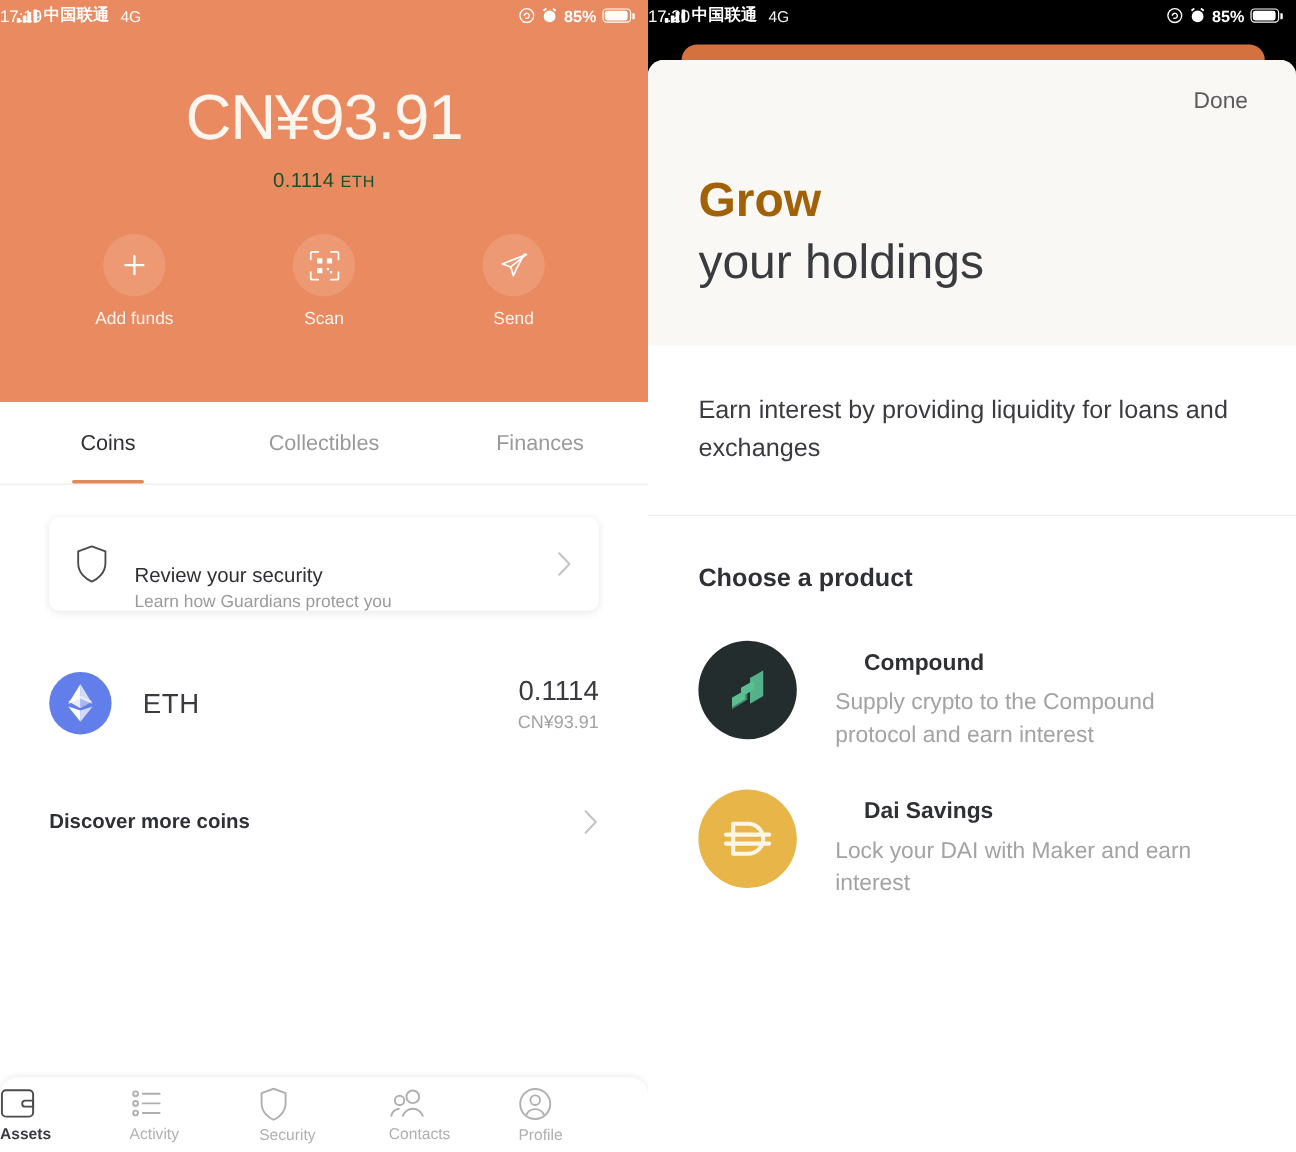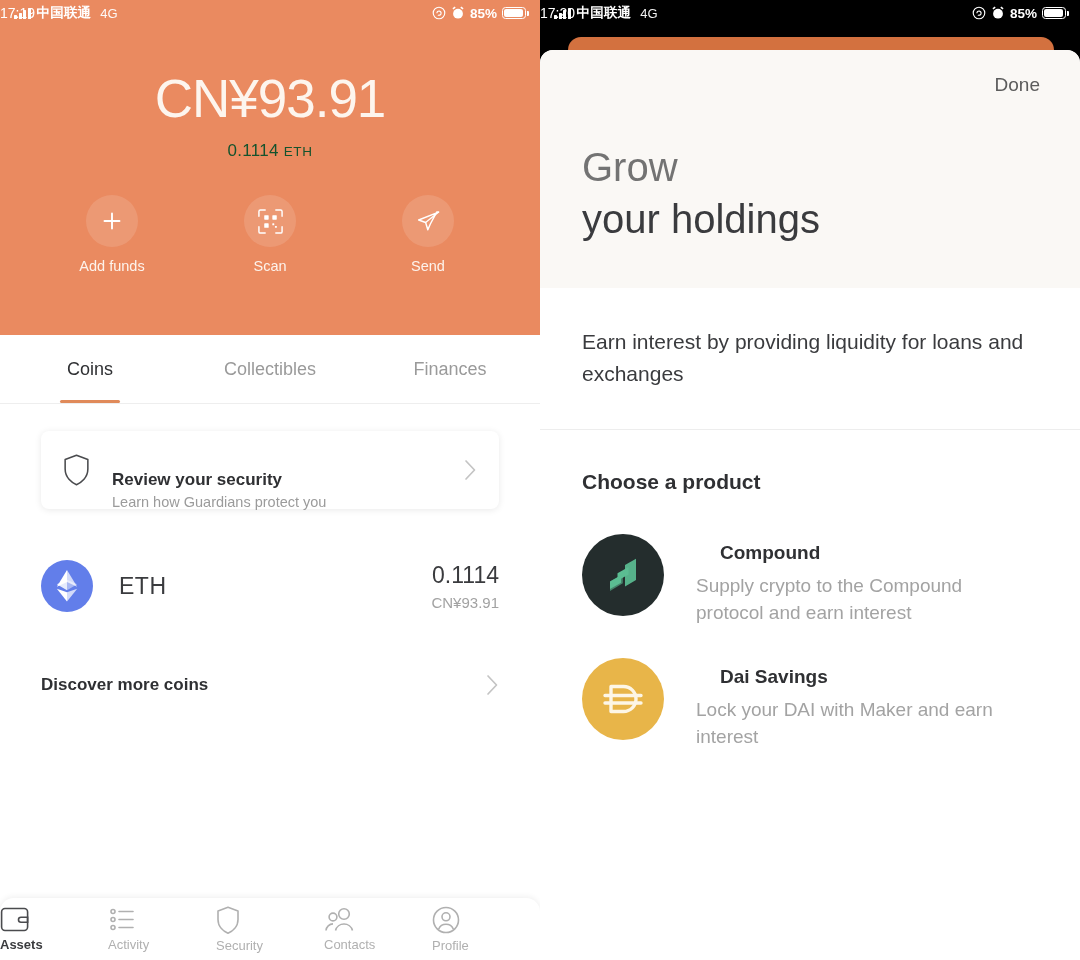--- a/index.html
+++ b/index.html
@@ -94,21 +94,21 @@
     width:60px; height:3px; background:#e08a5a; border-radius:2px;
   }
 
   .sec-card {
     position:absolute; top:431px; left:41px; width:458px; height:78px;
     background:#fff; border-radius:8px;
     box-shadow:0 1px 7px rgba(0,0,0,0.09);
     display:flex; align-items:center; padding:0 22px; cursor:pointer;
   }
   .sec-text { margin-left:22px; flex:1; }
-  .sec-title { font-size:17px; color:#2f3033; font-weight:700;margin-top:39px; }
+  .sec-title { font-size:17px; color:#2f3033; font-weight:400;margin-top:39px; }
   .sec-sub { font-size:14.5px; color:#9b9b9b; margin-top:4px; }
 
   .coin-row {
     position:absolute; top:560px; left:41px; width:458px;
     display:flex; align-items:center; cursor:pointer;
   }
   .coin-icon {
     width:52px; height:52px; border-radius:50%;
     background:#627eea; display:flex; align-items:center; justify-content:center;
   }
@@ -155,21 +155,21 @@
   }
   .sheet-head { background:#faf8f5; padding:0 0 0 0; }
   .done-btn {
     text-align:right; padding:24px 40px 0 0;
     font-size:19px; color:#5c5c5c; cursor:pointer;
   }
   .hero {
     padding:48px 0 0 42px; padding-bottom:44px;
   }
   .hero-line1 {
-    font-size:40px; color:#737373; font-weight:400; line-height:1.15;
+    font-size:40px; color:#a16207; font-weight:700; line-height:1.15;
   }
   .hero-line2 {
     font-size:40px; color:#3a3b3e; font-weight:400; line-height:1.25;
     margin-top:4px;
   }
   .desc {
     padding:38px 44px 40px 42px; font-size:21px; color:#3a3b3e;
     line-height:1.5; border-bottom:1px solid #ededed;
   }
   .choose {

